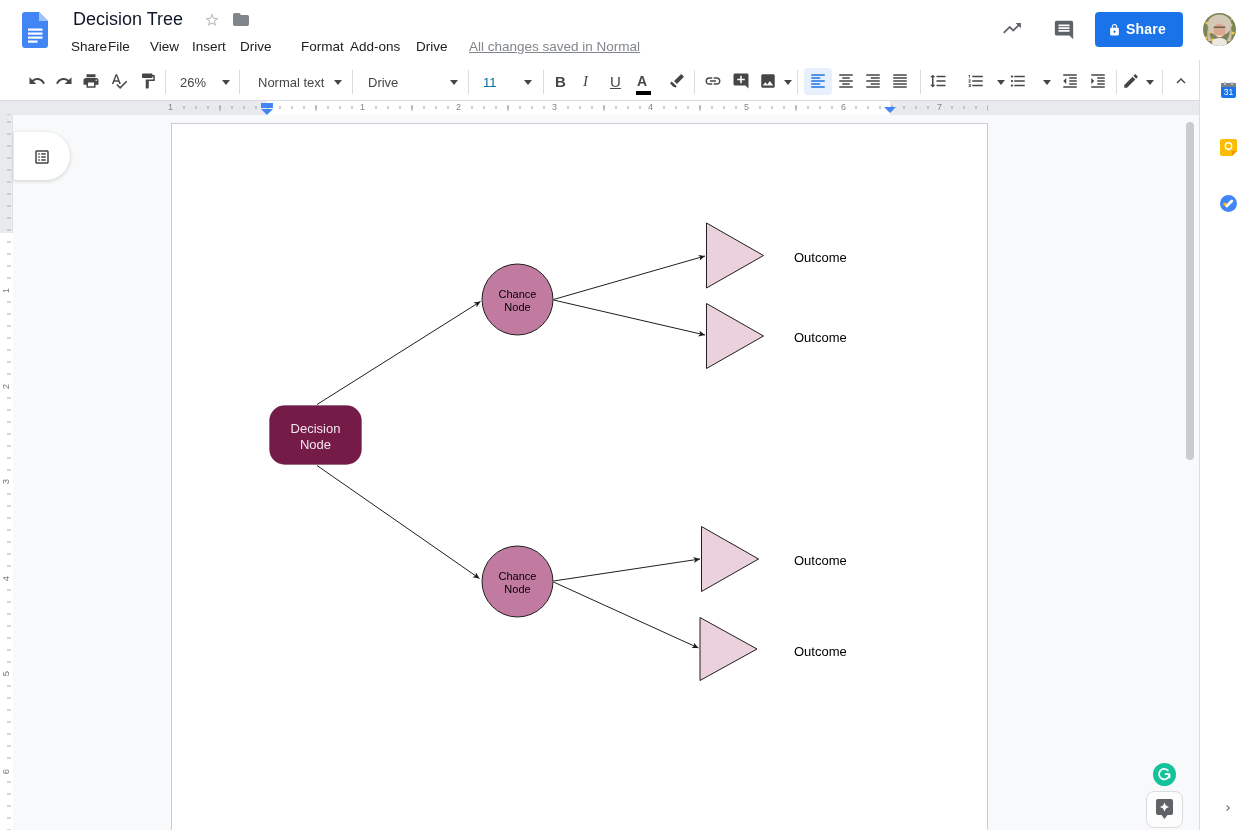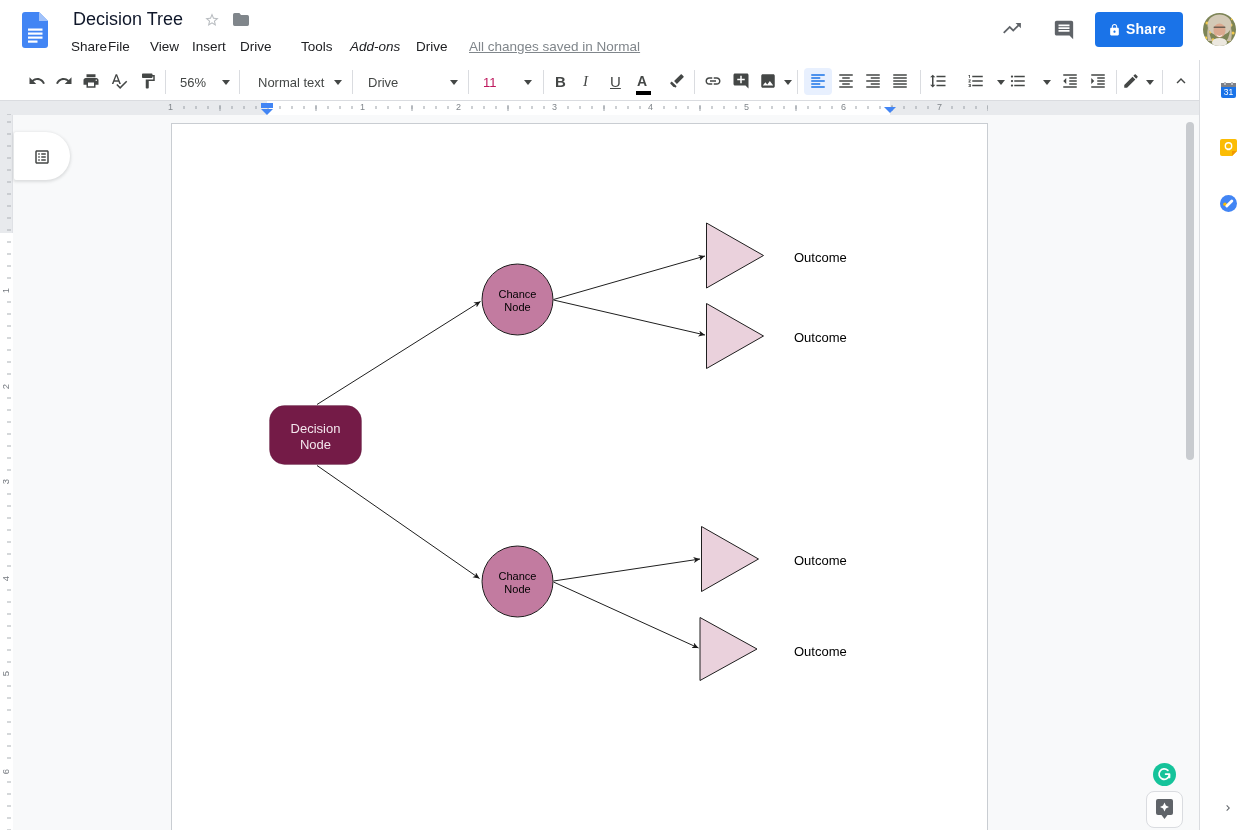--- a/index.html
+++ b/index.html
@@ -34,22 +34,22 @@
 
   <svg class="abs" style="left:233px; top:13px;" width="16" height="13" viewBox="0 0 20 16">
     <path d="M2 0 h6 l2 2.5 h8 a2 2 0 0 1 2 2 V14 a2 2 0 0 1 -2 2 H2 a2 2 0 0 1 -2-2 V2 a2 2 0 0 1 2-2 Z" fill="#80868b"></path>
   </svg>
 
   <div class="mnu" style="left:71px;">Share</div>
   <div class="mnu" style="left:108px;">File</div>
   <div class="mnu" style="left:150px;">View</div>
   <div class="mnu" style="left:192px;">Insert</div>
   <div class="mnu" style="left:240px;">Drive</div>
-  <div class="mnu" style="left:301px;">Tools</div>
-  <div class="mnu" style="left:350px;font-style:italic;">Add-ons</div>
+  <div class="mnu" style="left:301px;">Format</div>
+  <div class="mnu" style="left:350px;">Add-ons</div>
   <div class="mnu" style="left:416px;">Drive</div>
   <div class="mnu" style="left:469px; color:#80868b; text-decoration:underline;">All changes saved in Normal</div>
 
   <svg class="abs" style="left:1001px; top:22px;" width="22" height="16" viewBox="0 0 24 18">
     <path d="M16 1l2.29 2.29-4.88 4.88-4-4L2 11.59 3.41 13l6-6 4 4 6.3-6.29L22 7V1z" fill="#5f6368"></path>
   </svg>
   <svg class="abs" style="left:1053px; top:19px;" width="22" height="22" viewBox="0 0 24 24">
     <path d="M21.99 4c0-1.1-.89-2-1.99-2H4c-1.1 0-2 .9-2 2v12c0 1.1.9 2 2 2h14l4 4-.01-18zM18 14H6v-2h12v2zm0-3H6V9h12v2zm0-3H6V6h12v2z" fill="#5f6368"></path>
   </svg>
 
@@ -110,30 +110,30 @@
         <svg viewBox="0 0 24 24">
           <path d="M12.45 16h2.09L9.43 3H7.57L2.46 16h2.09l1.12-3h5.64l1.14 3zm-6.02-5L8.5 5.48 10.57 11H6.43zm15.16.59l-8.09 8.09L9.83 16l-1.41 1.41 5.09 5.09L23 13l-1.41-1.41z" fill="#444746"></path>
         </svg>
       </div>
     <div class="ic" style="left:139px; top:72px;">
         <svg viewBox="0 0 24 24">
           <path d="M18 4V3c0-.55-.45-1-1-1H5c-.55 0-1 .45-1 1v4c0 .55.45 1 1 1h12c.55 0 1-.45 1-1V6h1v4H9v11c0 .55.45 1 1 1h2c.55 0 1-.45 1-1v-9h8V4h-3z" fill="#444746"></path>
         </svg>
       </div>
     <div class="sep" style="left:165px;"></div>
-    <div class="abs" style="left:180px; top:75px; font-size:13px; color:#444746;">56%</div>
+    <div class="abs" style="left:180px; top:75px; font-size:13px; color:#444746;">26%</div>
     <div class="dd" style="left:222px; top:80px;"></div>
     <div class="sep" style="left:239px;"></div>
     <div class="abs" style="left:258px; top:75px; font-size:13px; color:#444746;text-align:center;">Normal text</div>
     <div class="dd" style="left:334px; top:80px;"></div>
     <div class="sep" style="left:352px;"></div>
     <div class="abs" style="left:368px; top:75px; font-size:13px; color:#444746;">Drive</div>
     <div class="dd" style="left:450px; top:80px;"></div>
     <div class="sep" style="left:468px;"></div>
-    <div class="abs" style="left:483px; top:75px; font-size:13px; color:#be185d;">11</div>
+    <div class="abs" style="left:483px; top:75px; font-size:13px; color:#0369a1;">11</div>
     <div class="dd" style="left:524px; top:80px;"></div>
     <div class="sep" style="left:543px;"></div>
     <div class="abs" style="left:555px; top:73px; font-size:15px; font-weight:bold; color:#444746;">B</div>
     <div class="abs" style="left:583px; top:73px; font-size:15px; font-style:italic; font-family:'Liberation Serif',serif; color:#444746;">I</div>
     <div class="abs" style="left:610px; top:73px; font-size:15px; text-decoration:underline; color:#444746;">U</div>
     <div class="abs" style="left:637px; top:73px; font-size:14px; font-weight:bold; color:#444746;">A</div>
     <div class="abs" style="left:636px; top:91px; width:15px; height:3.5px; background:#000;"></div>
     <div class="ic" style="left:668px; top:72px;">
         <svg viewBox="0 0 24 24">
           <path d="M9.75 20.85L11.53 19 5 12.5l-1.78 1.8c-.39.39-.39 1.02 0 1.41l4.13 4.13c.39.4 1.02.4 1.4.01zM20.71 5.63l-2.34-2.34c-.39-.39-1.02-.39-1.41 0L8.1 12.13l3.75 3.75 8.86-8.84c.39-.39.39-1.02 0-1.41z" fill="#444746"></path>

